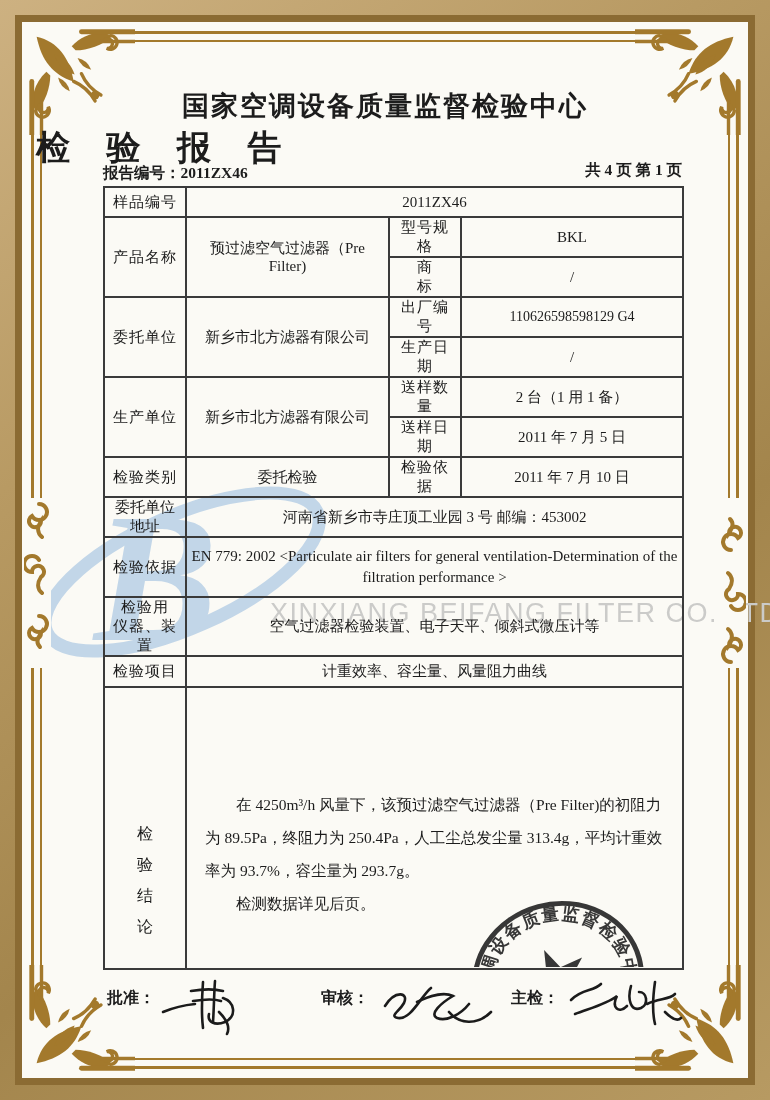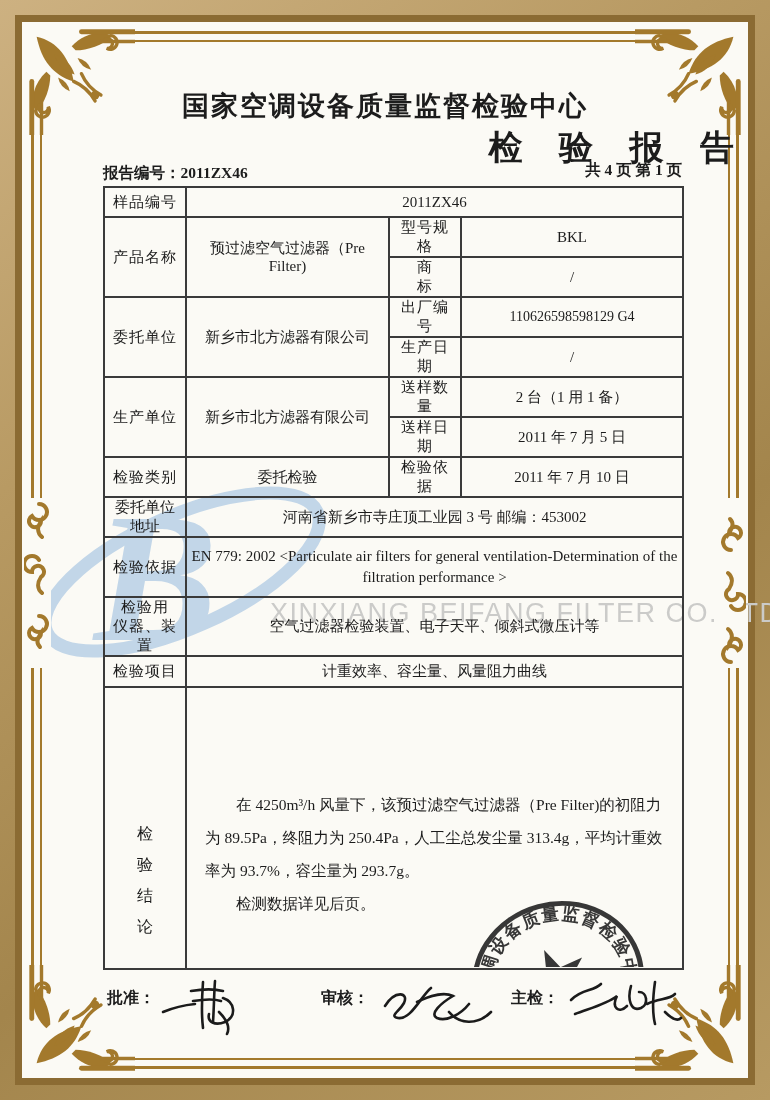--- a/index.html
+++ b/index.html
@@ -24,21 +24,21 @@
   .wm-logo{position:absolute;left:0px;top:430px;z-index:1;}
   .wm-cn{position:absolute;left:272px;top:468px;z-index:1;
     font-family:"Liberation Sans","DejaVu Sans",sans-serif;font-weight:bold;
     font-size:102px;letter-spacing:16px;color:#d7d7d4;white-space:nowrap;}
   .wm-en{position:absolute;left:248px;top:576px;z-index:1;
     font-family:"Liberation Sans","DejaVu Sans",sans-serif;font-size:27px;
     letter-spacing:1.5px;color:#cbcbc9;white-space:nowrap;}
   
   .org-name{position:absolute;left:0;right:0;top:66px;text-align:center;
     font-size:27px;font-weight:bold;letter-spacing:2px;z-index:3;}
-  .doc-title{position:absolute;left:0;right:0;top:103px;text-align:right;
+  .doc-title{position:absolute;left:0;right:0;top:103px;text-align:left;
     font-size:34px;font-weight:bold;letter-spacing:14px;text-indent:14px;z-index:3;}
   .report-no{position:absolute;left:81px;top:141px;font-size:15.5px;font-weight:600;z-index:3;}
   .page-info{position:absolute;right:66px;top:138px;font-size:15.5px;font-weight:600;z-index:3;}
   
   table.rpt{position:absolute;left:81px;top:164px;width:581px;height:784px;z-index:3;
     border-collapse:collapse;table-layout:fixed;background:transparent;}
   table.rpt td{border:2px solid #3a3a3a;font-size:15px;text-align:center;
     vertical-align:middle;padding:0 4px;overflow:hidden;}
   td.lab{letter-spacing:1px;}
   td.addr-lab{font-size:14px;letter-spacing:0;margin-top:38px;}

